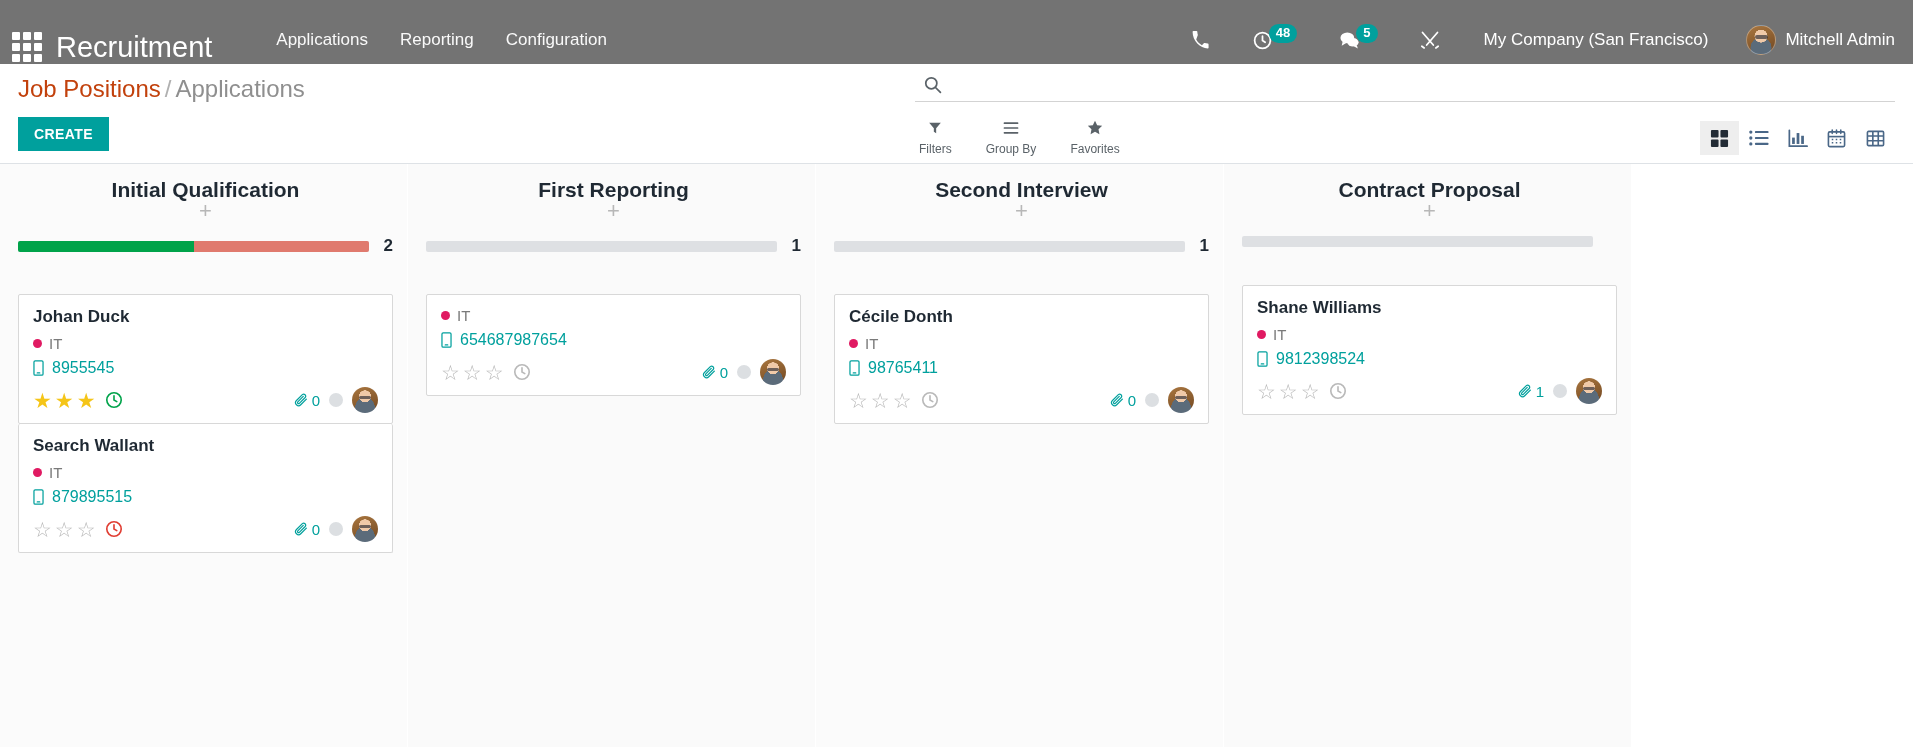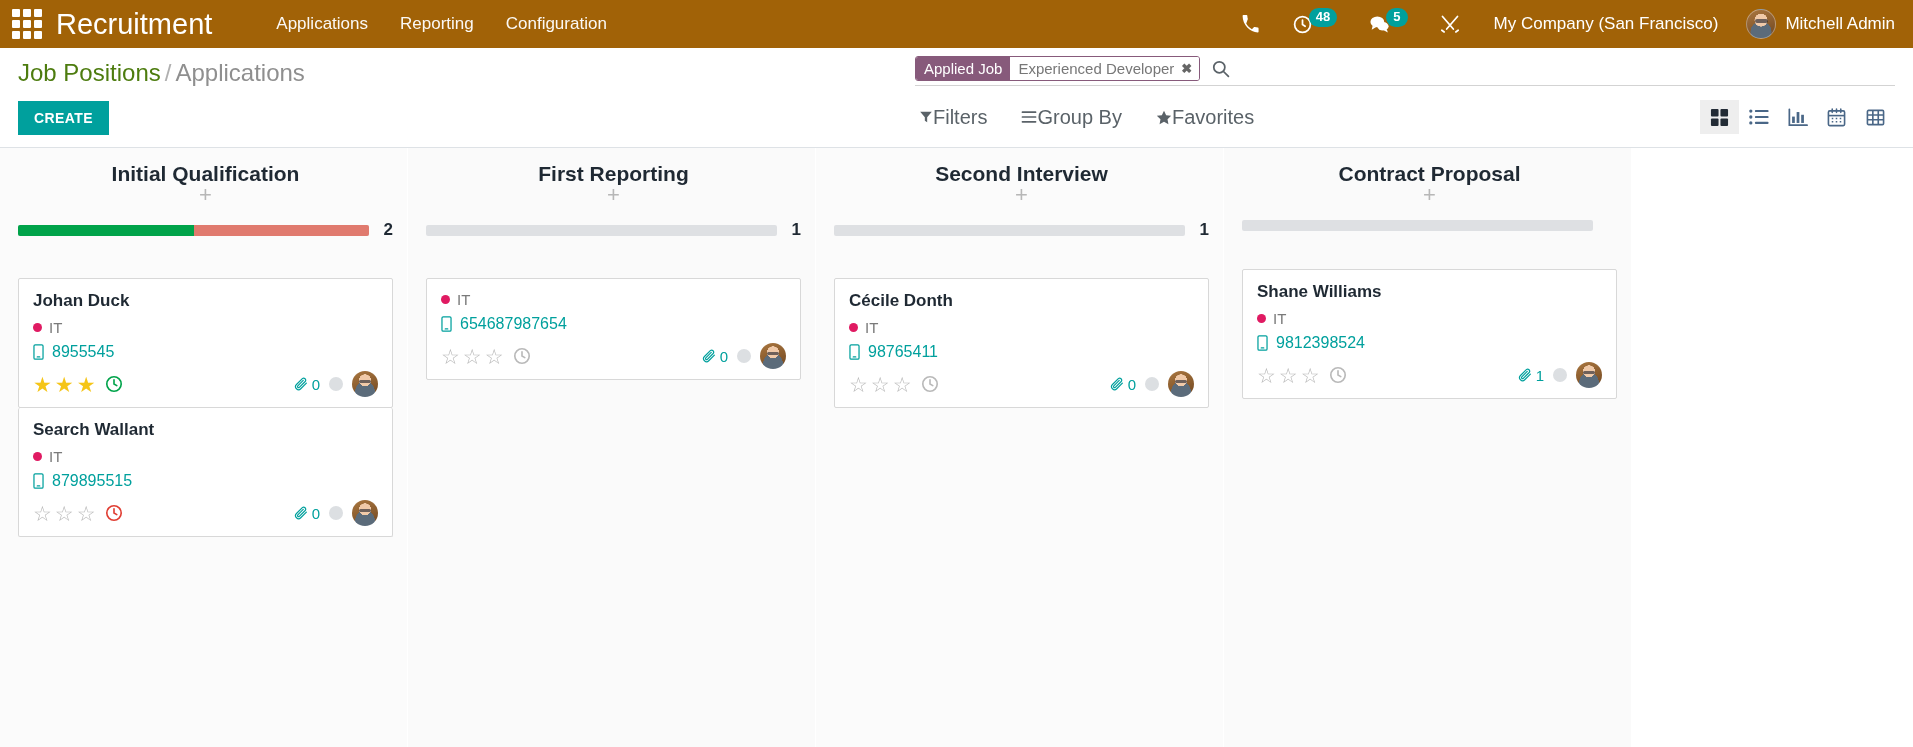--- a/index.html
+++ b/index.html
@@ -8,24 +8,24 @@
     width: 1913px;
     height: 747px;
     overflow: hidden;
     font-family: "Liberation Sans", sans-serif;
     background: #ffffff;
     color: #374151;
   }
 
   
   .navbar {
-    height: 48px;
-    background: #a16207;
-    display: flex;
-    align-items: center;
+    height: 64px;
+    background: #737373;
+    display: flex;
+    align-items: flex-end;
     padding: 0 14px 0 10px;
     color: #ffffff;
     position: relative;
   }
   .apps-grid {
     width: 34px; height: 34px;
     display: grid;
     grid-template-columns: repeat(3, 8px);
     grid-template-rows: repeat(3, 8px);
     gap: 3px;
@@ -51,21 +51,21 @@
     font-size: 17px;
     padding: 14px 16px;
     white-space: nowrap;
     opacity: 0.96;
   }
 
   .nav-right {
     margin-left: auto;
     display: flex;
     align-items: center;
-    gap: 4px;
+    gap: 14px;
   }
   .nav-icon-btn {
     position: relative;
     display: flex;
     align-items: center;
     padding: 0 14px;
     height: 48px;
     cursor: pointer;
     color: #ffffff;
   }
@@ -130,21 +130,21 @@
   }
   .cp-inner { display: flex; align-items: flex-start; height: 100%; }
   .cp-left { padding-top: 10px; }
   .breadcrumb {
     font-size: 24px;
     line-height: 30px;
     color: #8f8f8f;
     white-space: nowrap;
   }
   .breadcrumb a {
-    color: #4d7c0f;
+    color: #c2410c;
     text-decoration: none;
     cursor: pointer;
   }
   .breadcrumb .sep { color: #b0b0b0; margin: 0 4px; }
   .breadcrumb .current { color: #8f8f8f; }
   .btn-create {
     margin-top: 13px;
     background: #00A09D;
     color: #ffffff;
     border: none;
@@ -225,26 +225,28 @@
   }
 
   .cp-bottom {
     display: flex;
     align-items: center;
     margin-top: 14px;
   }
   .dropdown-toggle {
     display: flex;
     align-items: center;
-    font-size: 20px;
+    gap: 7px;
+    font-size: 12px;
     color: #5a6268;
     padding: 4px 10px 4px 4px;
     margin-right: 20px;
     cursor: pointer;
     white-space: nowrap;
+    flex-direction: column;
   }
   .view-switcher {
     margin-left: auto;
     display: flex;
     align-items: center;
     gap: 0px;
   }
   .view-btn {
     width: 39px; height: 34px;
     display: flex;
@@ -460,27 +462,20 @@
   <div class="cp-inner">
     <div class="cp-left">
       <div class="breadcrumb">
         <a>Job Positions</a><span class="sep">/</span><span class="current">Applications</span>
       </div>
       <button class="btn-create">CREATE</button>
     </div>
 
     <div class="cp-right">
       <div class="searchview">
-        <div class="facet">
-          <span class="facet-label">Applied Job</span>
-          <span class="facet-value">
-            <span>Experienced Developer</span>
-            <span class="facet-close">✖</span>
-          </span>
-        </div>
         <span class="search-magnifier">
           <svg width="19" height="19" viewBox="0 0 24 24" fill="none" stroke="#5a6268" stroke-width="2.2" stroke-linecap="round" aria-hidden="true">
             <circle cx="10.5" cy="10.5" r="7"></circle>
             <path d="M15.8 15.8 L22 22"></path>
           </svg>
         </span>
       </div>
 
       <div class="cp-bottom">
         <div class="dropdown-toggle">

